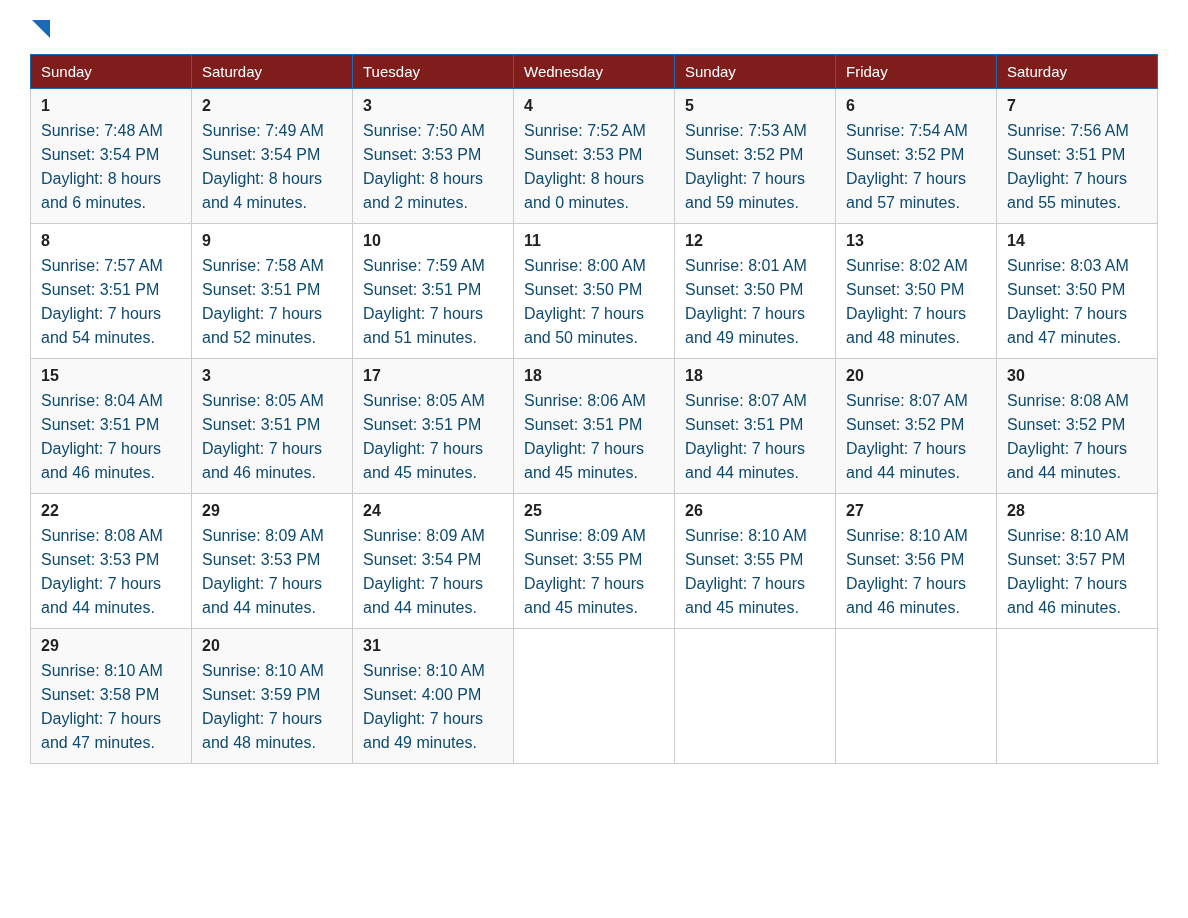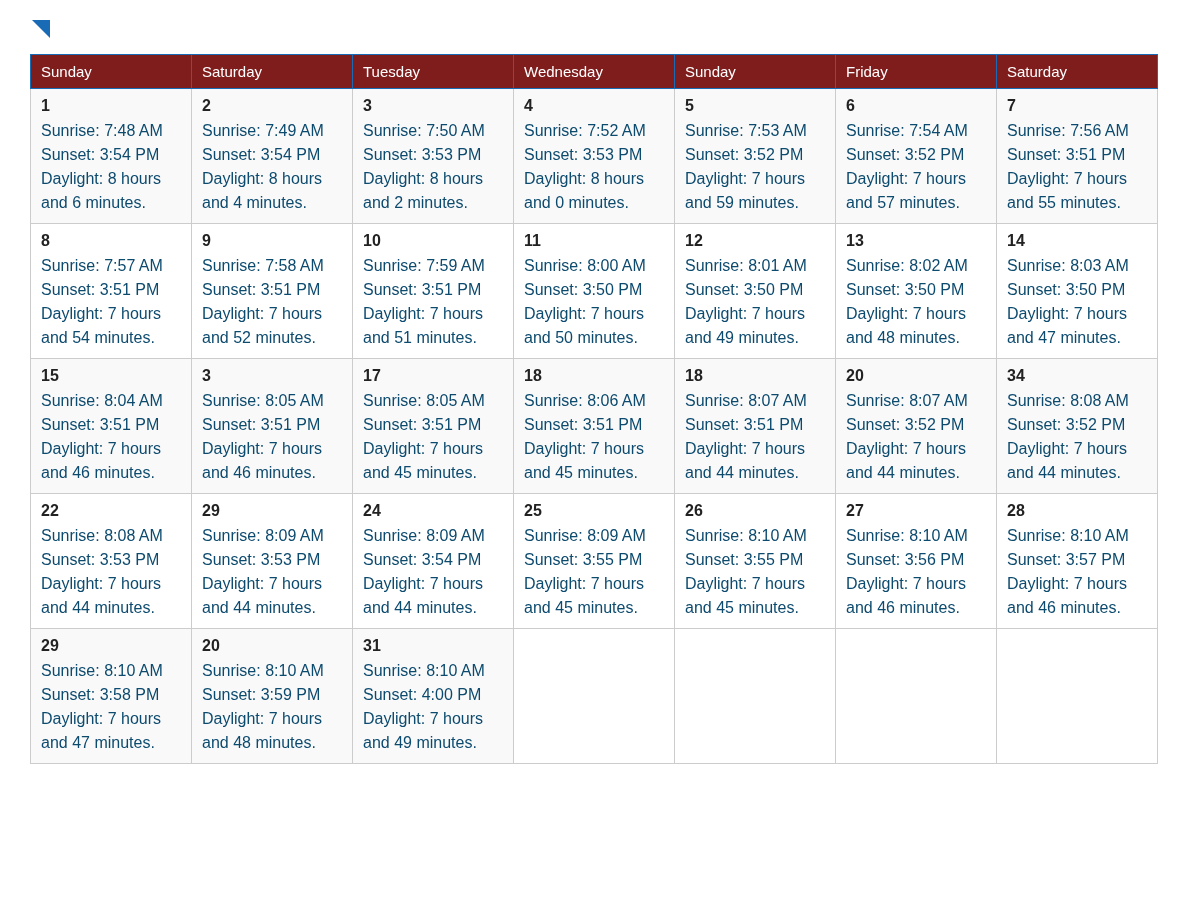--- a/index.html
+++ b/index.html
@@ -189,21 +189,21 @@
         </td>
         <td>
           <span class="day-number">18</span>
           <div class="day-info">Sunrise: 8:07 AM<br>Sunset: 3:51 PM<br>Daylight: 7 hours and 44 minutes.</div>
         </td>
         <td>
           <span class="day-number">20</span>
           <div class="day-info">Sunrise: 8:07 AM<br>Sunset: 3:52 PM<br>Daylight: 7 hours and 44 minutes.</div>
         </td>
         <td>
-          <span class="day-number">34</span>
+          <span class="day-number">30</span>
           <div class="day-info">Sunrise: 8:08 AM<br>Sunset: 3:52 PM<br>Daylight: 7 hours and 44 minutes.</div>
         </td>
       </tr>
       <tr>
         <td>
           <span class="day-number">22</span>
           <div class="day-info">Sunrise: 8:08 AM<br>Sunset: 3:53 PM<br>Daylight: 7 hours and 44 minutes.</div>
         </td>
         <td>
           <span class="day-number">29</span>

